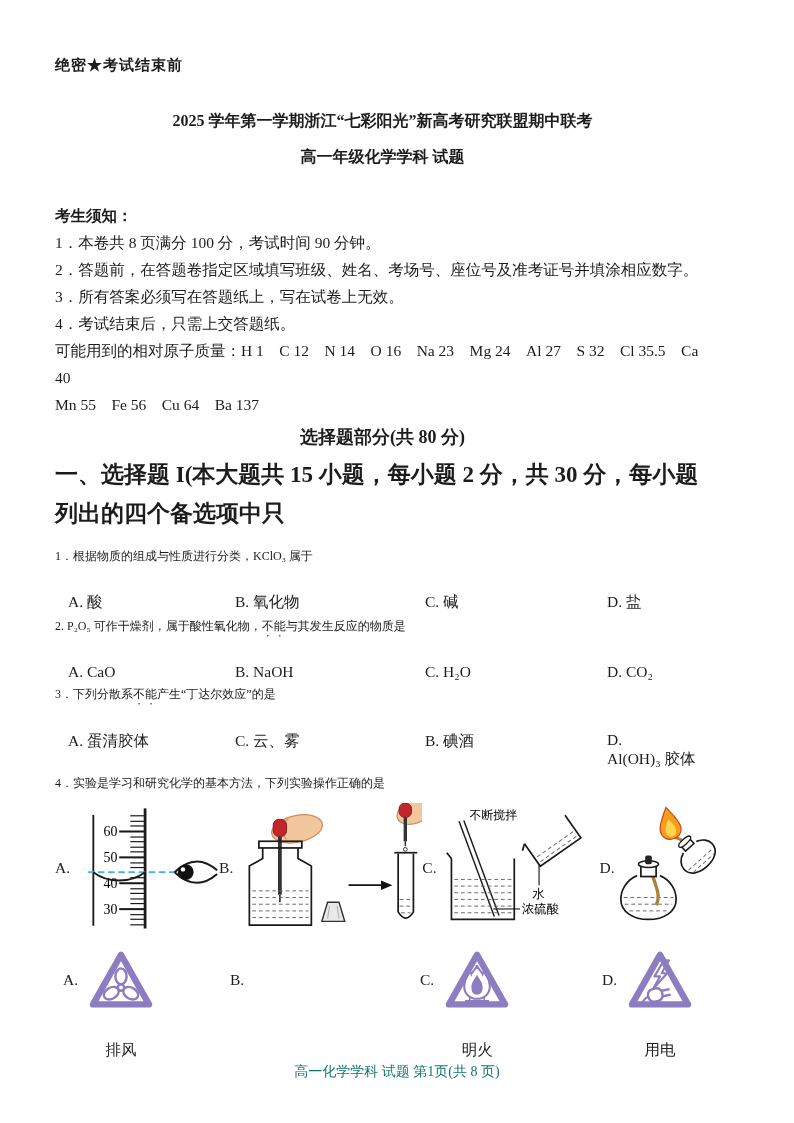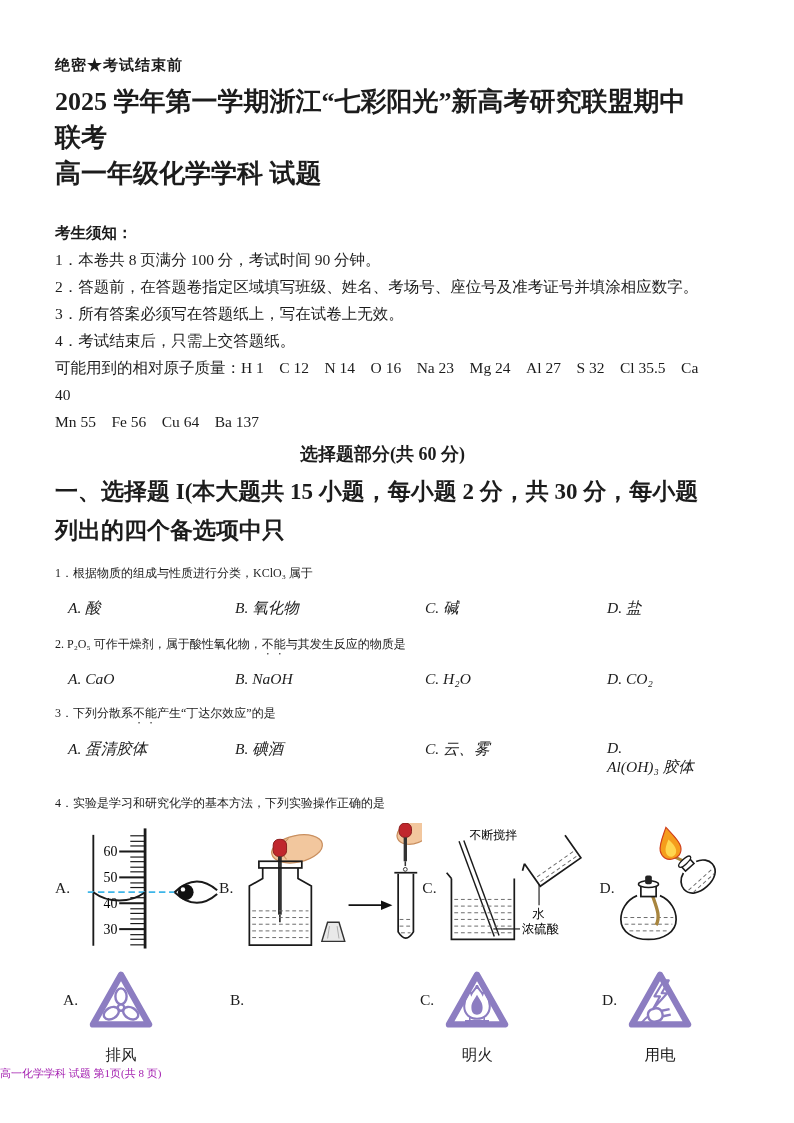--- a/index.html
+++ b/index.html
@@ -2,42 +2,42 @@
 <html><head>
 <meta charset="utf-8">
 <style>
   html,body{margin:0;padding:0;}
   body{
     width:794px;height:1123px;background:#ffffff;position:relative;overflow:hidden;
     font-family:"Liberation Serif","DejaVu Serif",serif;color:#1c1c1c;
   }
   .page{padding:0 84px 0 55px;}
   .classified{padding-top:56px;font-weight:bold;font-size:15px;letter-spacing:1px;}
-  .title{ text-align:left;font-weight:bold;font-size:26px;line-height:36px;margin-top:9px;}
+  .title{ text-align:center;font-weight:bold;font-size:16px;line-height:36px;margin-top:28px;}
   .notice{font-size:15.5px;line-height:27px;margin-top:27px;}
   .notice-head{font-weight:bold;}
   .part-title{text-align:center;font-weight:bold;font-size:18px;line-height:25px;margin-top:7px;}
   .instr{font-weight:bold;font-size:23px;line-height:39px;margin-top:5px;}
   .q{font-size:12px;line-height:23px;margin-top:12px;}
-  .q2gap{margin-top:14px;}
-  .opts{display:grid;grid-template-columns:167px 190px 182px 1fr;padding-left:13px;font-size:15.5px;margin-top:13px;font-style:italic;}
+  .q2gap{margin-top:2px;}
+  .opts{display:grid;grid-template-columns:167px 190px 182px 1fr;padding-left:13px;font-size:15.5px;margin-top:24px;}
   .opt span{white-space:nowrap;}
   .emph{
     text-emphasis:filled dot;text-emphasis-position:under right;
     -webkit-text-emphasis:filled dot;-webkit-text-emphasis-position:under right;
   }
   .figrow{display:flex;justify-content:space-between;align-items:center;margin-top:8px;}
   .fig{display:flex;align-items:center;gap:3px;}
   .flabel{font-size:15.5px;flex:none;}
   .iconrow{display:grid;grid-template-columns:167px 190px 182px 1fr;padding-left:8px;margin-top:14px;}
   .icon-opt{display:flex;align-items:flex-start;gap:7px;}
   .icon-opt .flabel{margin-top:25px;}
-  .icon-box{display:flex;flex-direction:column;align-items:center;gap:7px;}
+  .icon-box{display:flex;flex-direction:column;align-items:center;gap:22px;}
   .caption{font-size:15.5px;}
-  .footer{position:absolute;left:0;bottom:42px;width:100%;text-align:left;font-size:11px;color:#a21caf;}
+  .footer{position:absolute;left:0;bottom:42px;width:100%;text-align:center;font-size:14px;color:#0f766e;}
   svg text{font-family:"Liberation Serif","DejaVu Serif",serif;}
   .ln{stroke:#1a1a1a;fill:none;}
 </style>
 </head>
 <body>
 
 <div class="page">
 
   <div class="classified">绝密★考试结束前</div>
 
@@ -49,21 +49,21 @@
   <div class="notice">
     <div class="notice-head">考生须知：</div>
     <div>1．本卷共 8 页满分 100 分，考试时间 90 分钟。</div>
     <div>2．答题前，在答题卷指定区域填写班级、姓名、考场号、座位号及准考证号并填涂相应数字。</div>
     <div>3．所有答案必须写在答题纸上，写在试卷上无效。</div>
     <div>4．考试结束后，只需上交答题纸。</div>
     <div>可能用到的相对原子质量：H 1　C 12　N 14　O 16　Na 23　Mg 24　Al 27　S 32　Cl 35.5　Ca 40</div>
     <div>Mn 55　Fe 56　Cu 64　Ba 137</div>
   </div>
 
-  <div class="part-title">选择题部分(共 60 分)</div>
+  <div class="part-title">选择题部分(共 80 分)</div>
 
   <div class="instr">
     <div>一、选择题 I(本大题共 15 小题，每小题 2 分，共 30 分，每小题列出的四个备选项中只</div>
   </div>
 
   <div class="q">1．根据物质的组成与性质进行分类，KClO₃ 属于</div>
   <div class="opts">
     <div class="opt"><span>A.</span> <span>酸</span></div>
     <div class="opt"><span>B.</span> <span>氧化物</span></div>
     <div class="opt"><span>C.</span> <span>碱</span></div>
@@ -74,22 +74,22 @@
   <div class="opts">
     <div class="opt"><span>A.</span> <span>CaO</span></div>
     <div class="opt"><span>B.</span> <span>NaOH</span></div>
     <div class="opt"><span>C.</span> <span>H₂O</span></div>
     <div class="opt"><span>D.</span> <span>CO₂</span></div>
   </div>
 
   <div class="q q2gap"><span>3．下列分散系</span><span class="emph">不能</span><span>产生“丁达尔效应”的是</span></div>
   <div class="opts">
     <div class="opt"><span>A.</span> <span>蛋清胶体</span></div>
+    <div class="opt"><span>C.</span> <span>云、雾</span></div>
     <div class="opt"><span>B.</span> <span>碘酒</span></div>
-    <div class="opt"><span>C.</span> <span>云、雾</span></div>
     <div class="opt"><span>D.</span> <span>Al(OH)₃ 胶体</span></div>
   </div>
 
   <div class="q q2gap">4．实验是学习和研究化学的基本方法，下列实验操作正确的是</div>
 
   <div class="figrow">
 
     <div class="fig">
       <span class="flabel">A.</span>
       <svg width="146" height="128" viewBox="0 0 158 135">

